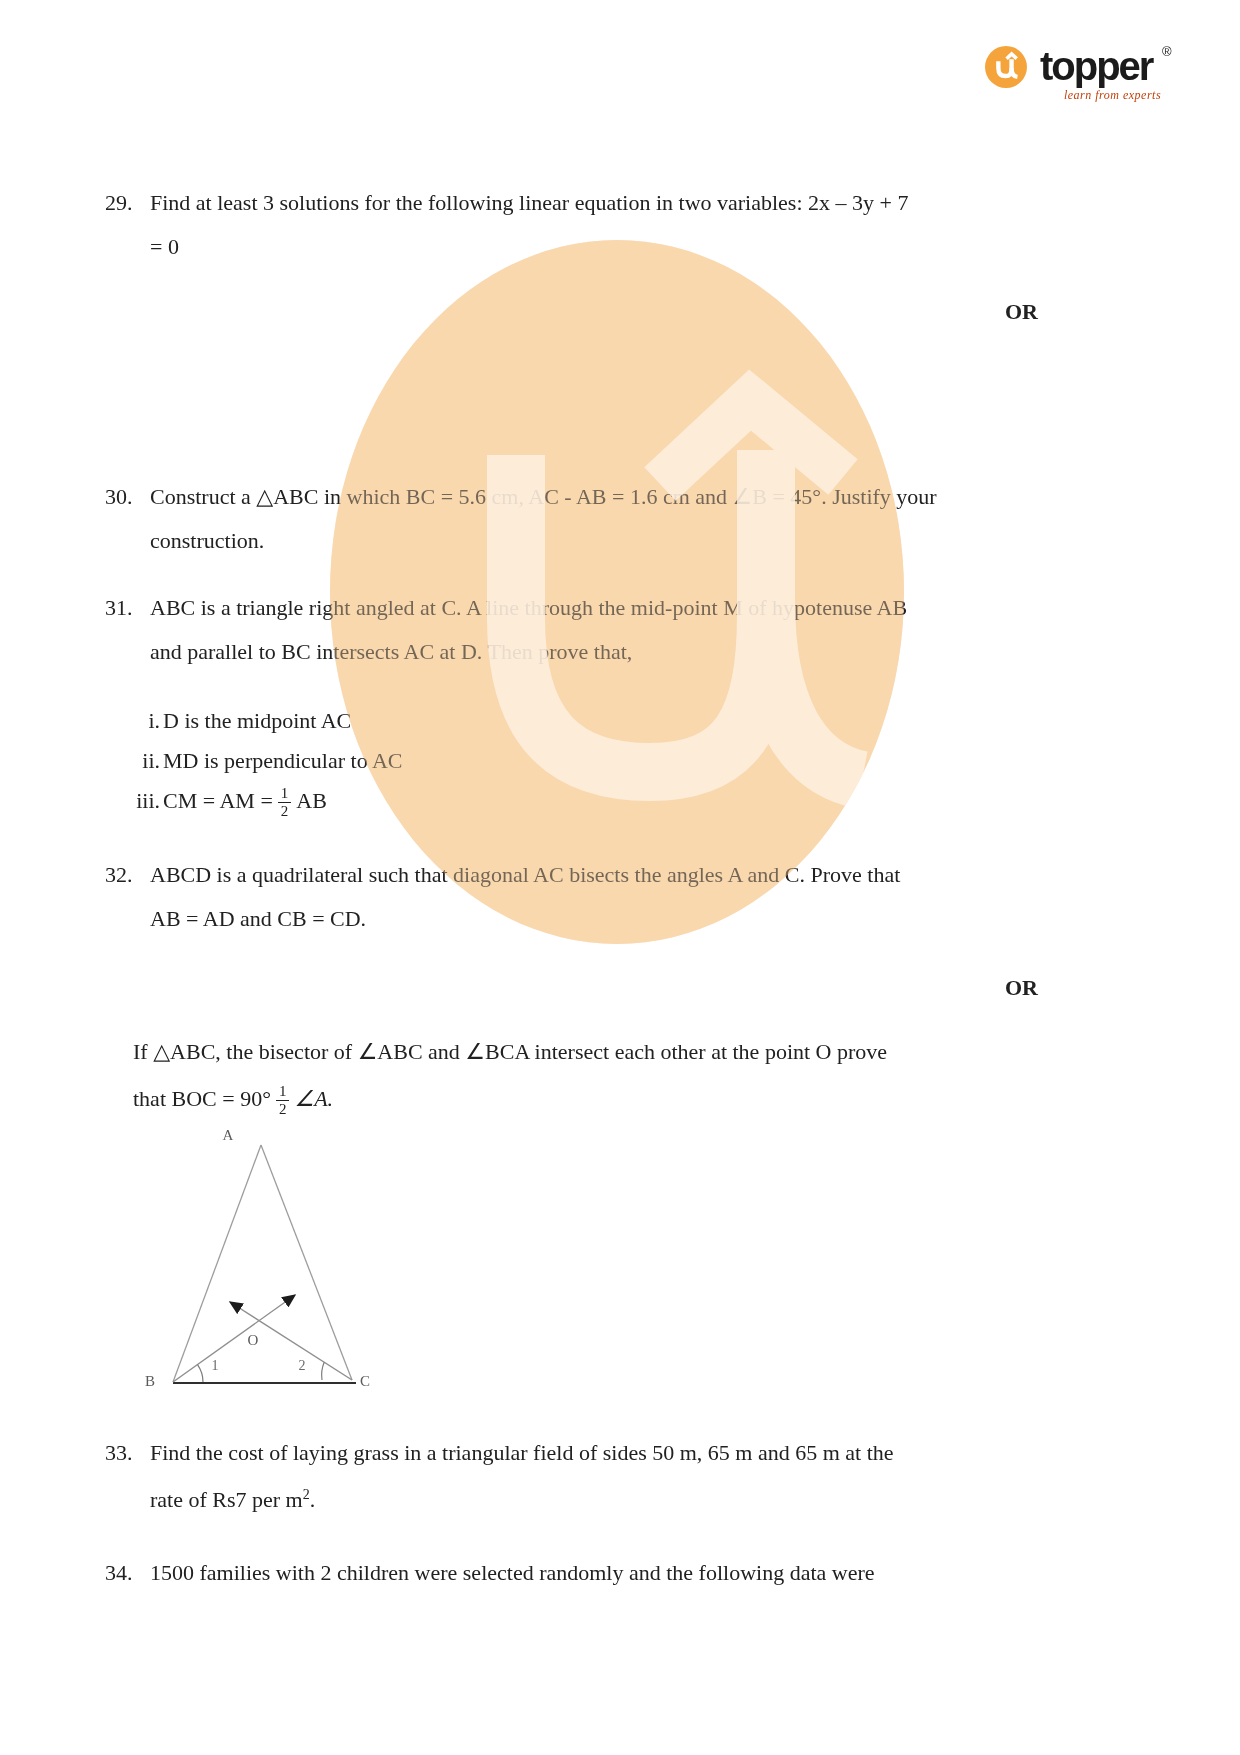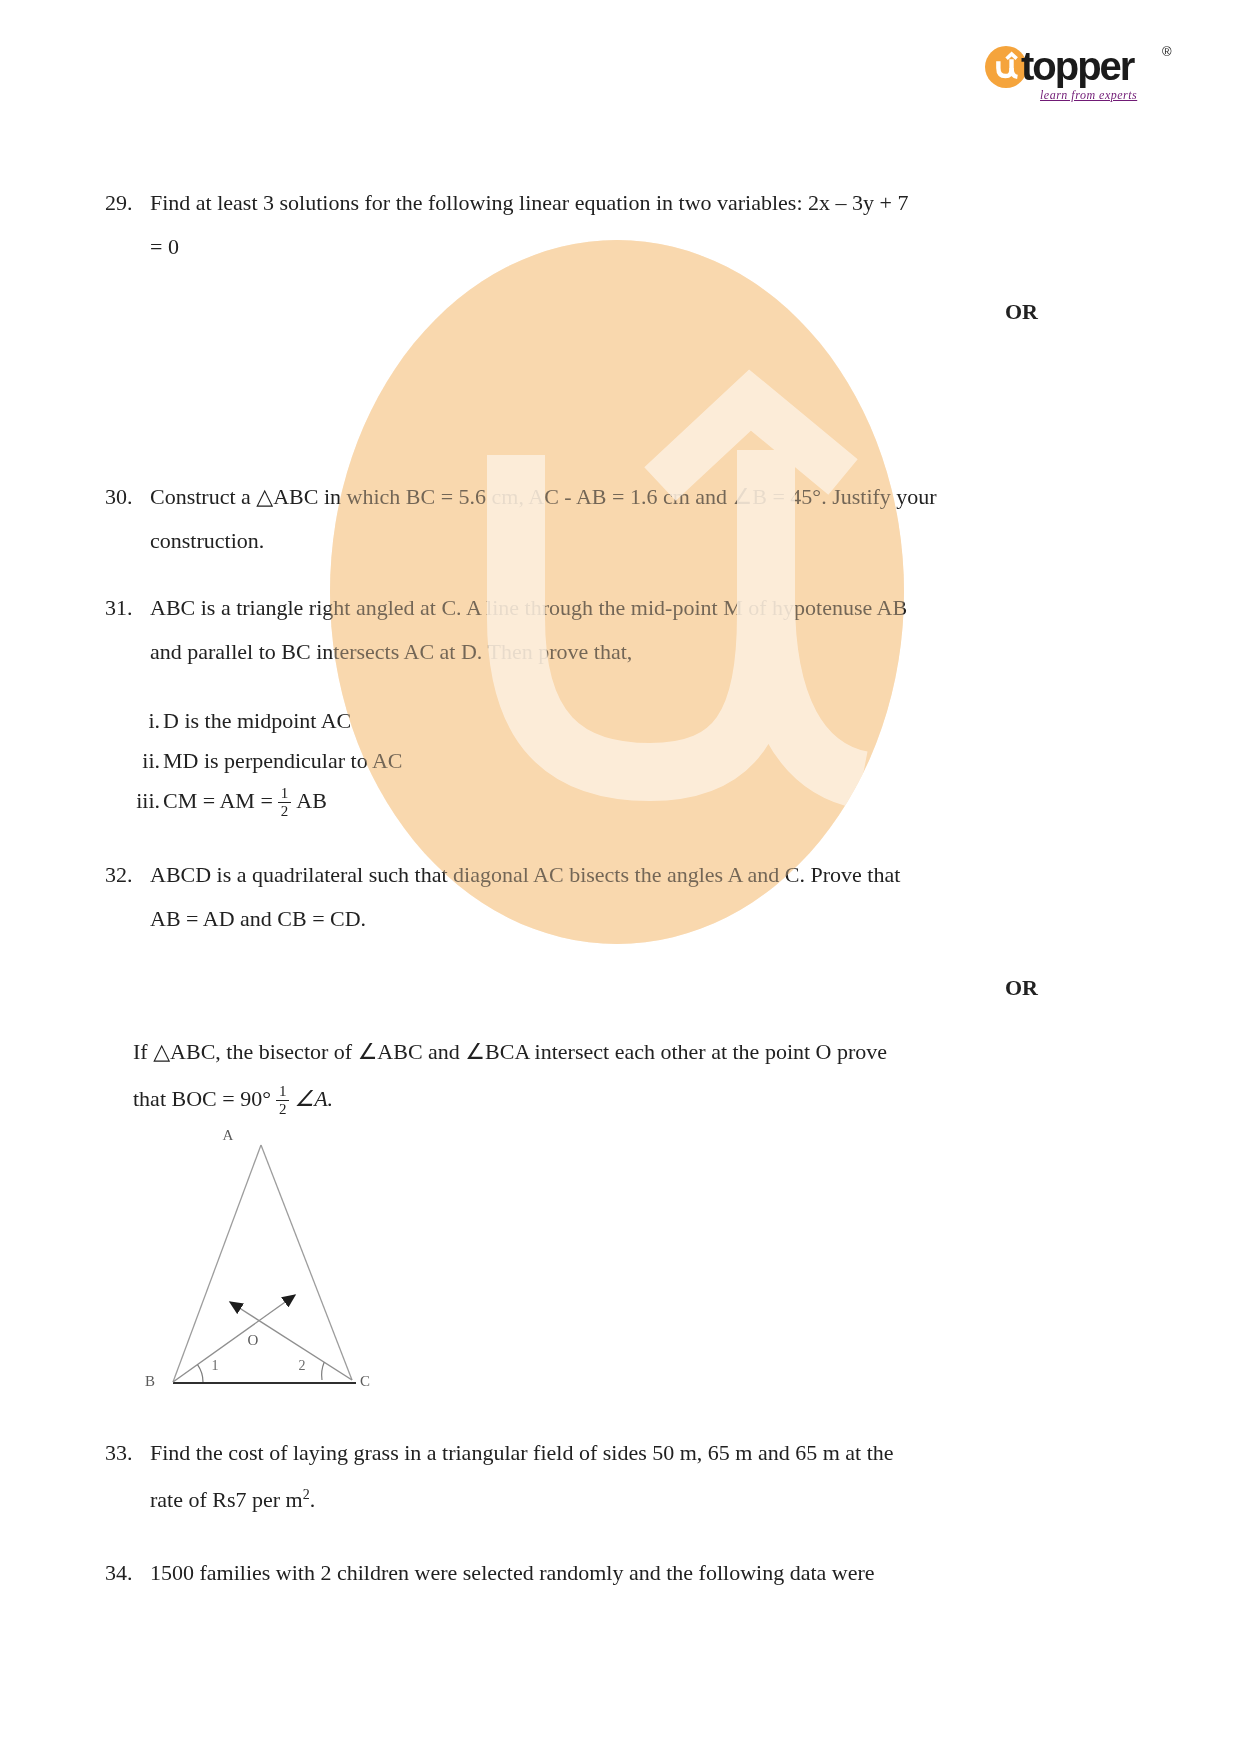--- a/index.html
+++ b/index.html
@@ -9,28 +9,28 @@
     background:#ffffff;overflow:hidden;
     font-family:"Liberation Serif", serif;color:#212121;font-size:22px;
   }
   svg.wm{position:absolute;left:0;top:0;pointer-events:none;}
   .wm-under{z-index:0;}
   .content{position:absolute;left:0;top:0;width:1240px;height:1755px;z-index:1;}
   .wm-over{z-index:2;}
   .logo{position:absolute;left:985px;top:44px;width:220px;height:62px;z-index:3;}
   .logo .mark{position:absolute;left:0;top:2px;}
   .logo .brand{
-    position:absolute;left:36px;top:-2px;
+    position:absolute;left:55px;top:-2px;
     font-family:"Liberation Sans", sans-serif;font-weight:bold;
     font-size:40px;letter-spacing:-2px;color:#1b1b1b;line-height:48px;
   }
   .logo .reg{position:absolute;left:177px;top:0px;font-family:"Liberation Sans", sans-serif;font-size:13px;color:#1b1b1b;}
   .logo .tagline{
-    position:absolute;left:55px;top:44px;width:145px;text-align:left;
-    font-style:italic;font-size:12px;color:#701a75;letter-spacing:0.5px;text-decoration:underline;
+    position:absolute;left:55px;top:44px;width:145px;text-align:center;
+    font-style:italic;font-size:12px;color:#c2410c;letter-spacing:0.5px;
   }
   .q{position:absolute;left:105px;display:flex;align-items:flex-start;}
   .qnum{width:45px;flex:none;line-height:44px;}
   .qlines .line{white-space:nowrap;line-height:44px;height:44px;}
   .para{position:absolute;left:133px;}
   .para .line{white-space:nowrap;line-height:44px;height:44px;}
   .or{position:absolute;left:133px;width:905px;text-align:right;font-weight:bold;line-height:44px;}
   .li{position:absolute;left:88px;line-height:40px;white-space:nowrap;}
   .li .lab{display:inline-block;width:72px;text-align:right;}
   .li .txt{margin-left:3px;}

